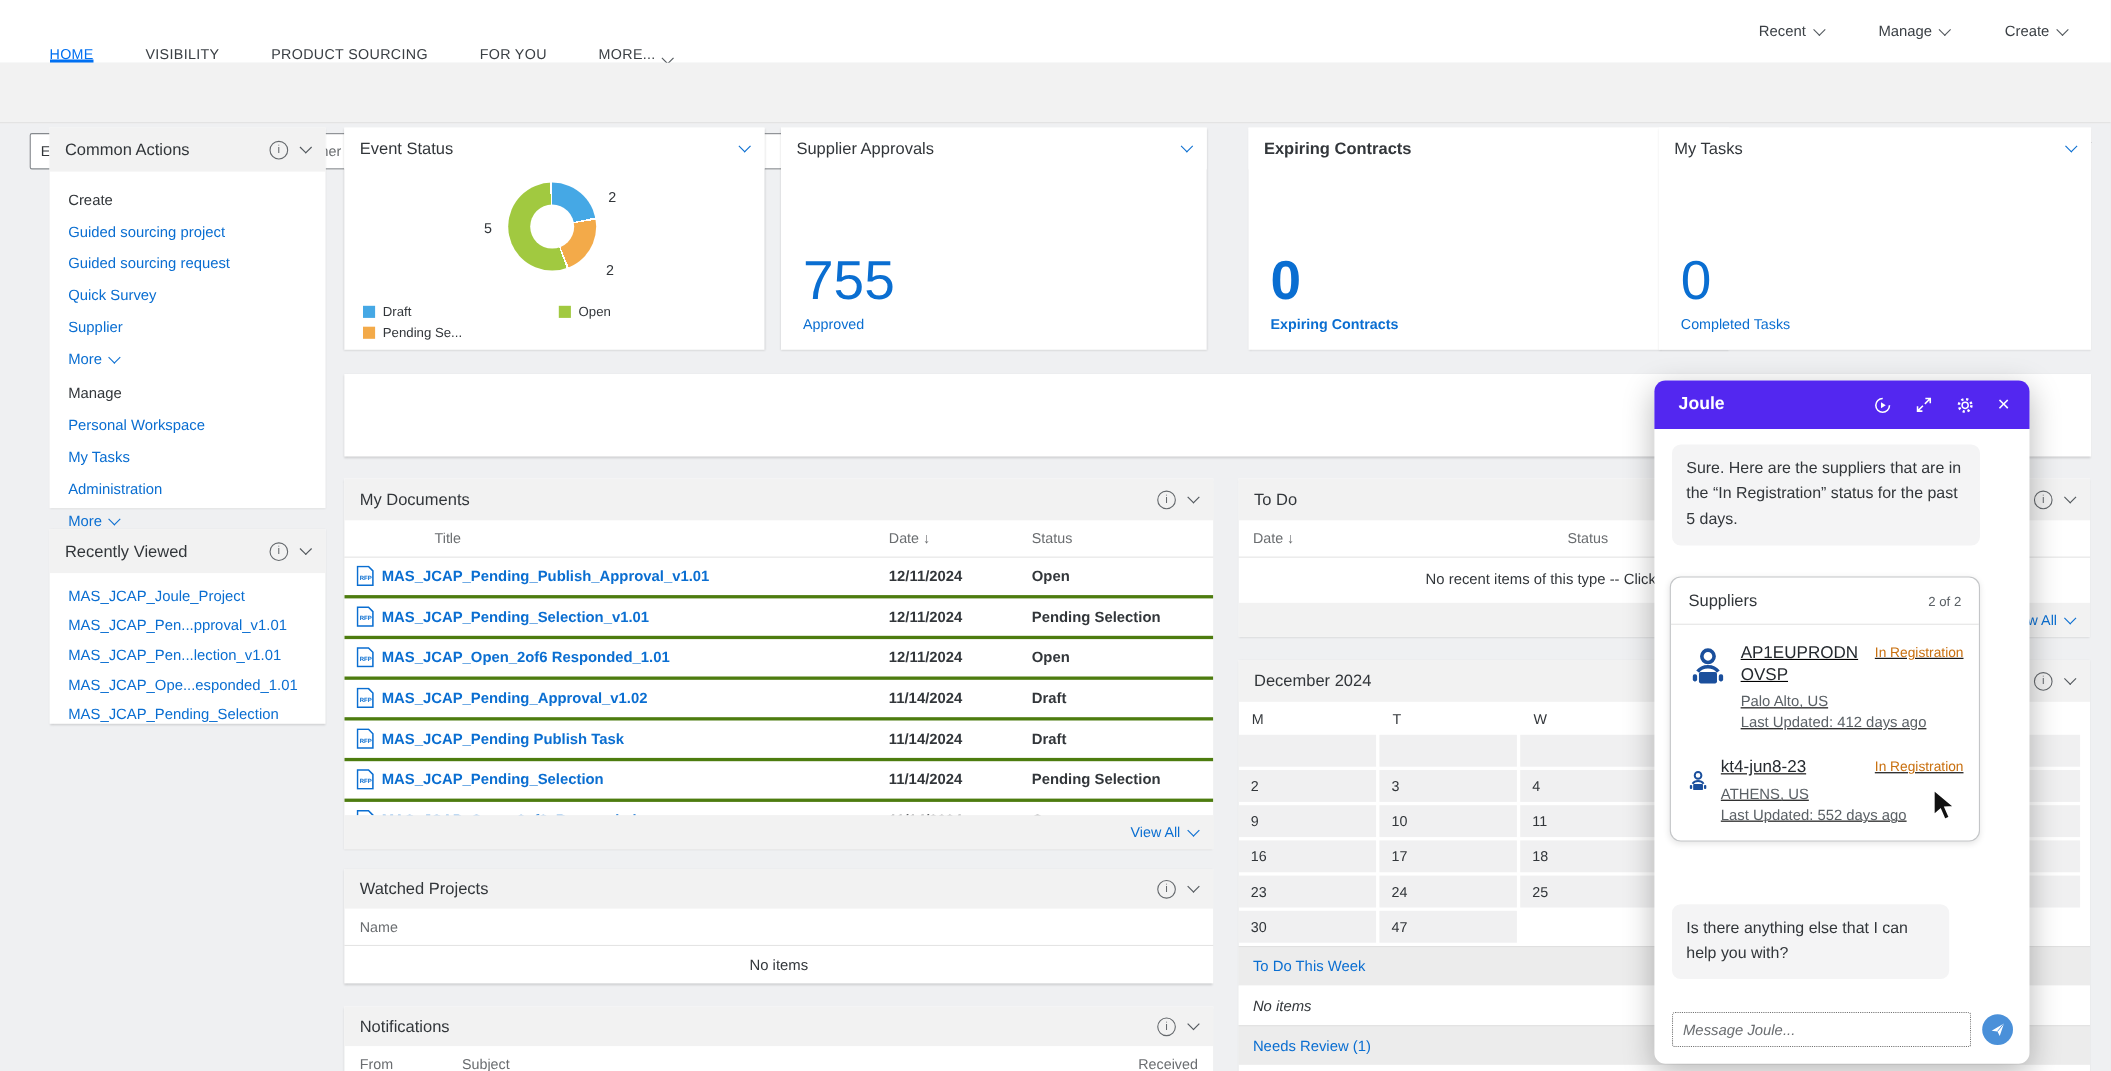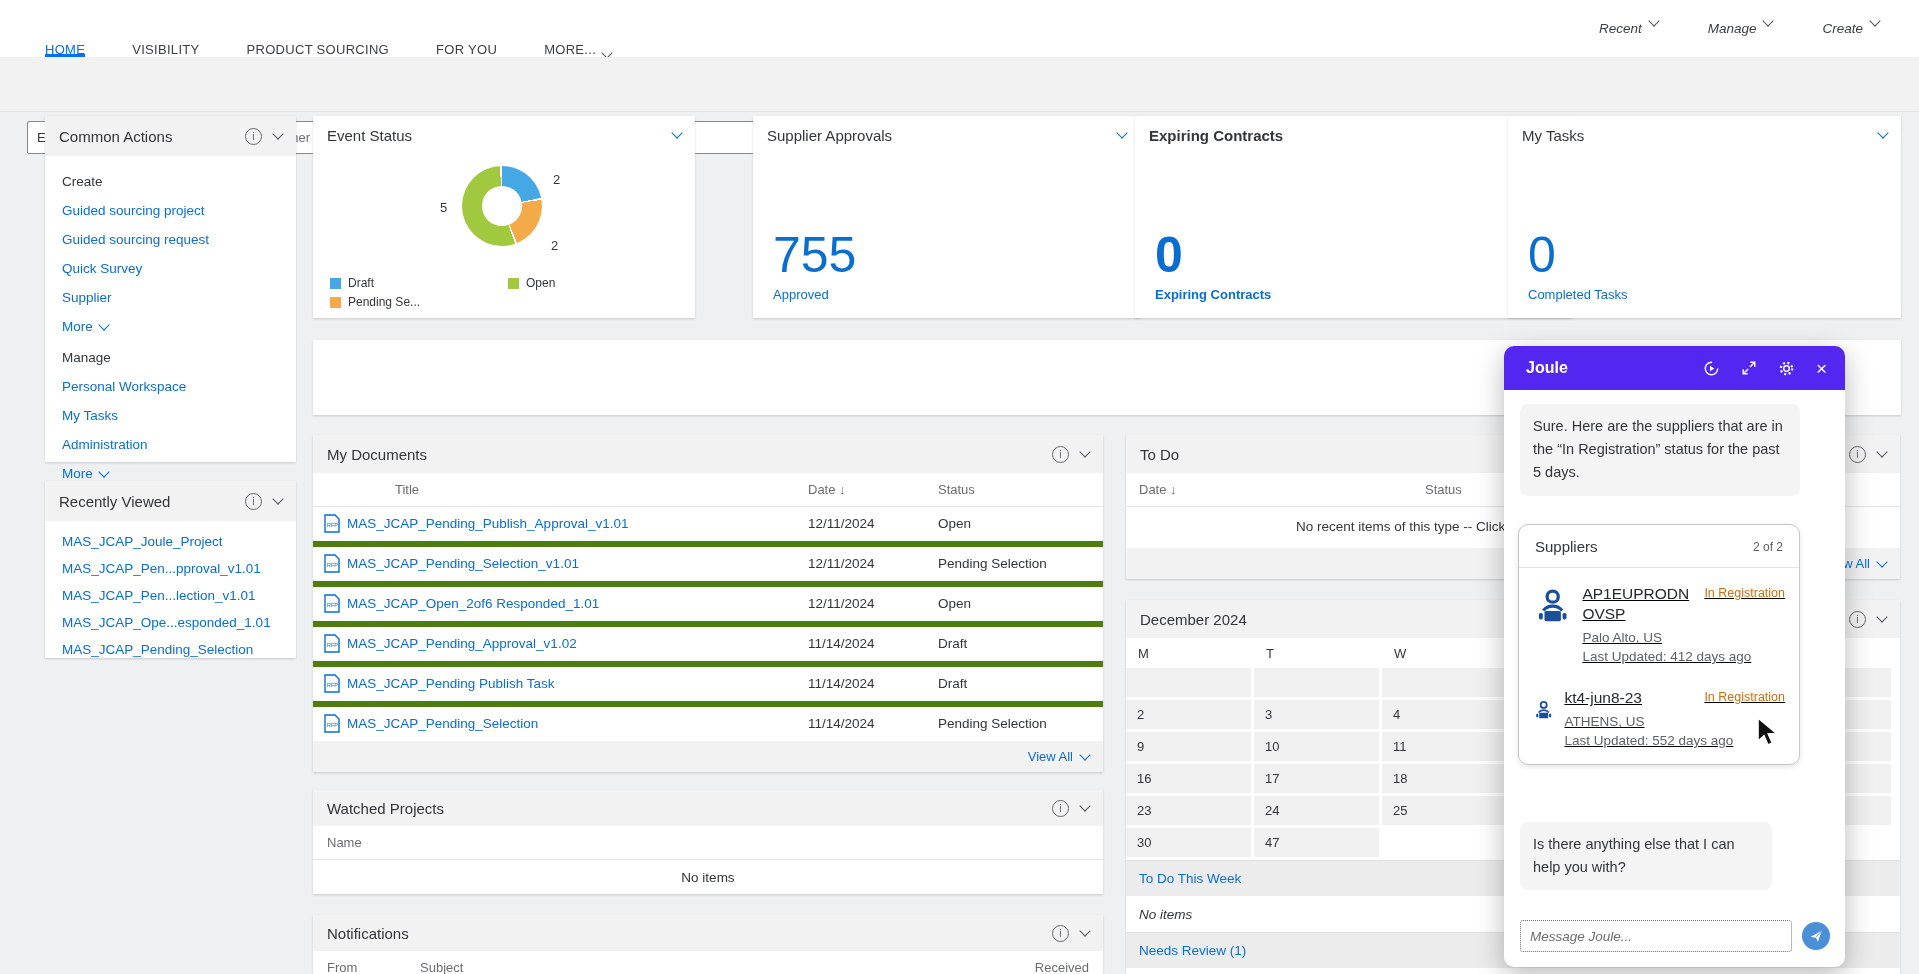--- a/index.html
+++ b/index.html
@@ -4,21 +4,21 @@
 <style>
   html,body{margin:0;padding:0;background:#dfe2e5;}
   #app{position:relative;width:1919px;height:974px;overflow:hidden;background:#eff0f2;
        font-family:"Liberation Sans",sans-serif;-webkit-font-smoothing:antialiased;}
   
   .topnav{position:absolute;left:0;top:0;width:100%;height:57px;background:#fff;}
   .tabs{position:absolute;left:45px;top:0;height:57px;display:flex;gap:47px;align-items:center;}
   .tab{font-size:13px;letter-spacing:.3px;color:#3a3f44;display:flex;align-items:flex-end;gap:7px;height:100%;cursor:pointer;}
   .tab.active{color:#0070f2;box-shadow:inset 0 -3px 0 #0070f2;}
   .nav-right{position:absolute;right:40px;top:0;height:57px;display:flex;gap:50px;align-items:center;font-size:13.5px;color:#3a3f44;}
-  .nav-menu{display:flex;align-items:flex-start;gap:8px;cursor:pointer;font-style:italic;}
+  .nav-menu{display:flex;align-items:center;gap:8px;cursor:pointer;}
   
   .chev{display:inline-block;width:7px;height:7px;border-right:1.6px solid #51575c;border-bottom:1.6px solid #51575c;
         transform:rotate(45deg);margin-top:-4px;}
   .chev.b{border-color:#0a6ed1;}
   
   .searchrow{position:absolute;top:57px;left:0;width:100%;height:54px;background:#f2f2f2;border-bottom:1px solid #e2e2e2;}
   .sel{position:absolute;left:27px;top:64px;width:73px;height:33px;background:#fff;border:1px solid #85898d;border-radius:2px 0 0 2px;
        display:flex;align-items:center;justify-content:space-between;padding:0 9px;font-size:13px;color:#32363a;box-sizing:border-box;cursor:pointer;}
   .sbox{position:absolute;left:100px;top:64px;width:700px;height:33px;background:#fff;border:1px solid #85898d;border-left:none;
         display:flex;align-items:center;box-sizing:border-box;}
@@ -53,21 +53,21 @@
   .dlbl{position:absolute;font-size:13px;color:#32363a;}
   .legend{position:absolute;left:17px;top:160px;display:grid;grid-template-columns:178px auto;row-gap:5px;font-size:12px;color:#32363a;}
   .leg{display:flex;align-items:center;gap:7px;}
   .sw{width:11px;height:11px;flex:none;}
   .sw.blue{background:#45a8e5;} .sw.green{background:#a1c940;} .sw.orange{background:#f3aa49;}
   
   .thead{position:relative;height:33px;border-bottom:1px solid #e4e4e4;font-size:13px;color:#6a6d70;}
   .thead span{position:absolute;top:9px;}
   .sort::after{content:" \2193";color:#6a6d70;}
   .mrows{height:236px;overflow:hidden;}
-  .mrow{position:relative;height:34px;border-bottom:6px solid #4d7c0f;font-size:13.5px;}
+  .mrow{position:relative;height:34px;border-bottom:3px solid #4d7c0f;font-size:13.5px;font-weight:bold;}
   .mrow .ttl{position:absolute;left:34px;top:9px;color:#0a6ed1;white-space:nowrap;cursor:pointer;}
   .mrow .dt{position:absolute;left:495px;top:9px;color:#32363a;}
   .mrow .st{position:absolute;left:625px;top:9px;color:#32363a;}
   .mrow .dicon{position:absolute;left:11px;top:7px;}
   .tfoot{position:absolute;bottom:0;left:0;width:100%;height:31px;background:#f2f2f2;display:flex;align-items:center;
          justify-content:flex-end;padding-right:14px;gap:8px;font-size:13px;color:#0a6ed1;box-sizing:border-box;cursor:pointer;}
   .centermsg{text-align:center;font-size:13.5px;color:#32363a;padding-top:10px;}
   
   .dayhdr{display:flex;height:30px;align-items:center;font-size:13px;color:#32363a;}
   .dayhdr span{width:128px;padding-left:12px;box-sizing:border-box;}
@@ -243,21 +243,21 @@
           <span class="sw green"></span>
           <span>Open</span>
         </span>
       <span class="leg">
           <span class="sw orange"></span>
           <span>Pending Se...</span>
         </span>
     </div>
   </section>
 
-  <section class="card" style="left:710px;top:116px;width:387px;height:202px;margin-left:43px;">
+  <section class="card" style="left:710px;top:116px;width:387px;height:202px;">
     <div class="chd white">
       <span>Supplier Approvals</span>
       <span class="spacer"></span>
       <i class="chev b"></i>
     </div>
     <div class="kpi">
       <div class="num">755</div>
       <div class="lbl">Approved</div>
     </div>
   </section>

